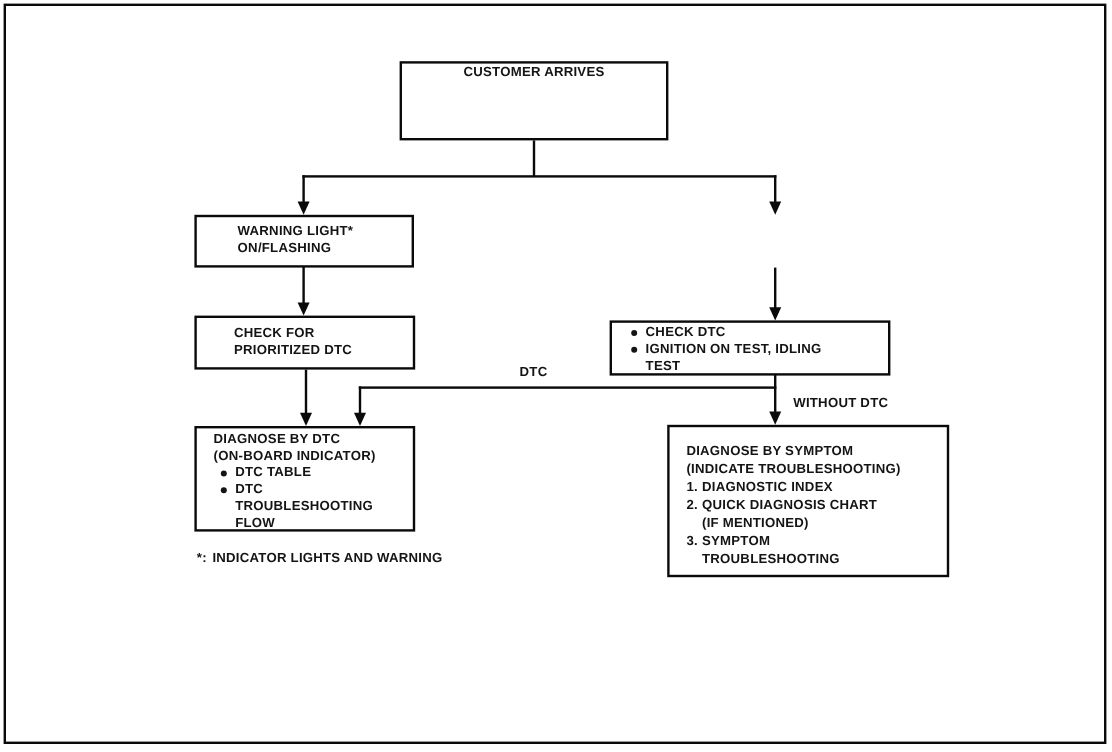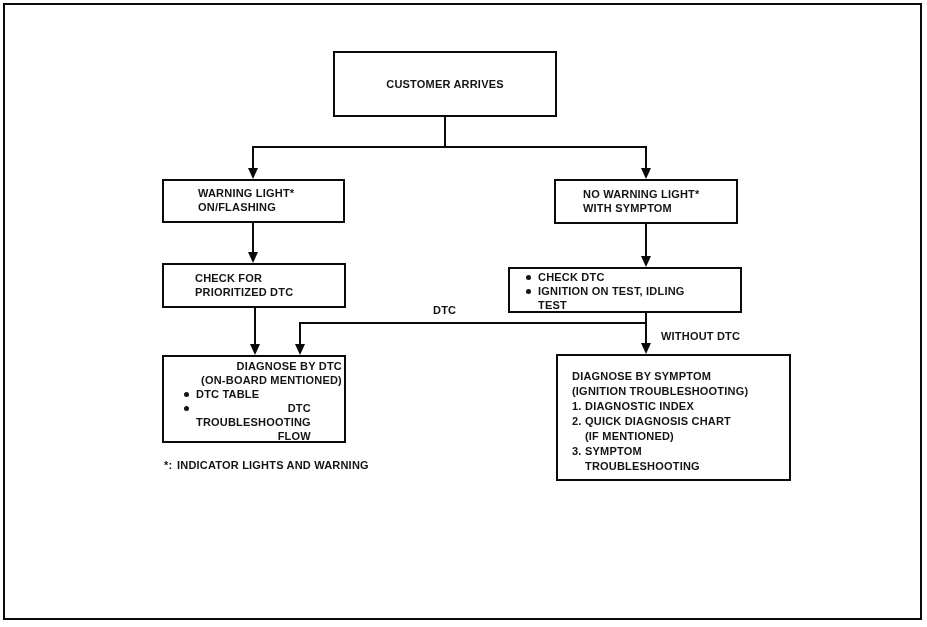--- a/index.html
+++ b/index.html
@@ -27,21 +27,21 @@
     position:absolute;
     left:3px;top:3px;width:919px;height:617px;
     border:2px solid var(--line);
   }
   .node{
     position:absolute;
     border:2px solid var(--line);
     background:var(--bg);
   }
   .node.center{
-    display:flex;align-items:center;justify-content:center;
+    display:flex;align-items:flex-start;justify-content:center;
     text-align:center;
   }
   .brow{display:flex;align-items:flex-start;}
   .dot-cell{width:12px;flex:0 0 12px;padding-top:5px;}
   .dot{display:block;width:5px;height:5px;border-radius:50%;background:var(--text);}
   .num{width:13px;flex:0 0 13px;}
   .lineh{position:absolute;height:2px;background:var(--line);}
   .linev{position:absolute;width:2px;background:var(--line);}
   .arrow-down{
     position:absolute;width:0;height:0;
@@ -63,24 +63,20 @@
 
   <div class="node center" style="left:333px;top:51px;width:224px;height:66px;">
     <span>CUSTOMER ARRIVES</span>
   </div>
 
   <div class="node" style="left:162px;top:179px;width:183px;height:44px;padding:5px 4px 0 34px;">
     <div>WARNING LIGHT*</div>
     <div>ON/FLASHING</div>
   </div>
 
-  <div class="node" style="left:554px;top:179px;width:184px;height:45px;padding:6px 4px 0 27px;">
-    <div>NO WARNING LIGHT*</div>
-    <div>WITH SYMPTOM</div>
-  </div>
 
   <div class="node" style="left:162px;top:263px;width:184px;height:45px;padding:6px 4px 0 31px;">
     <div>CHECK FOR</div>
     <div>PRIORITIZED DTC</div>
   </div>
 
   <div class="node" style="left:508px;top:267px;width:234px;height:46px;padding:1px 2px 0 16px;">
     <div class="brow">
       <span class="dot-cell">
           <span class="dot"></span>
@@ -93,23 +89,23 @@
       <span class="dot-cell">
           <span class="dot"></span>
         </span>
       <div>
         <div>IGNITION ON TEST, IDLING</div>
         <div>TEST</div>
       </div>
     </div>
   </div>
 
-  <div class="node" style="left:162px;top:355px;width:184px;height:88px;padding:2px 2px 0 14px;text-align:right;">
+  <div class="node" style="left:162px;top:355px;width:184px;height:88px;padding:2px 2px 0 14px;">
     <div>DIAGNOSE BY DTC</div>
-    <div>(ON-BOARD MENTIONED)</div>
+    <div>(ON-BOARD INDICATOR)</div>
     <div class="brow" style="margin-left:6px;">
       <span class="dot-cell">
           <span class="dot"></span>
         </span>
       <div>
         <div>DTC TABLE</div>
       </div>
     </div>
     <div class="brow" style="margin-left:6px;">
       <span class="dot-cell">
@@ -118,21 +114,21 @@
       <div>
         <div>DTC</div>
         <div>TROUBLESHOOTING</div>
         <div>FLOW</div>
       </div>
     </div>
   </div>
 
   <div class="node symptom-list" style="left:556px;top:354px;width:235px;height:127px;padding:13px 2px 0 14px;">
     <div>DIAGNOSE BY SYMPTOM</div>
-    <div>(IGNITION TROUBLESHOOTING)</div>
+    <div>(INDICATE TROUBLESHOOTING)</div>
     <div class="brow">
       <span class="num">1.</span>
       <div>
         <div>DIAGNOSTIC INDEX</div>
       </div>
     </div>
     <div class="brow">
       <span class="num">2.</span>
       <div>
         <div>QUICK DIAGNOSIS CHART</div>

